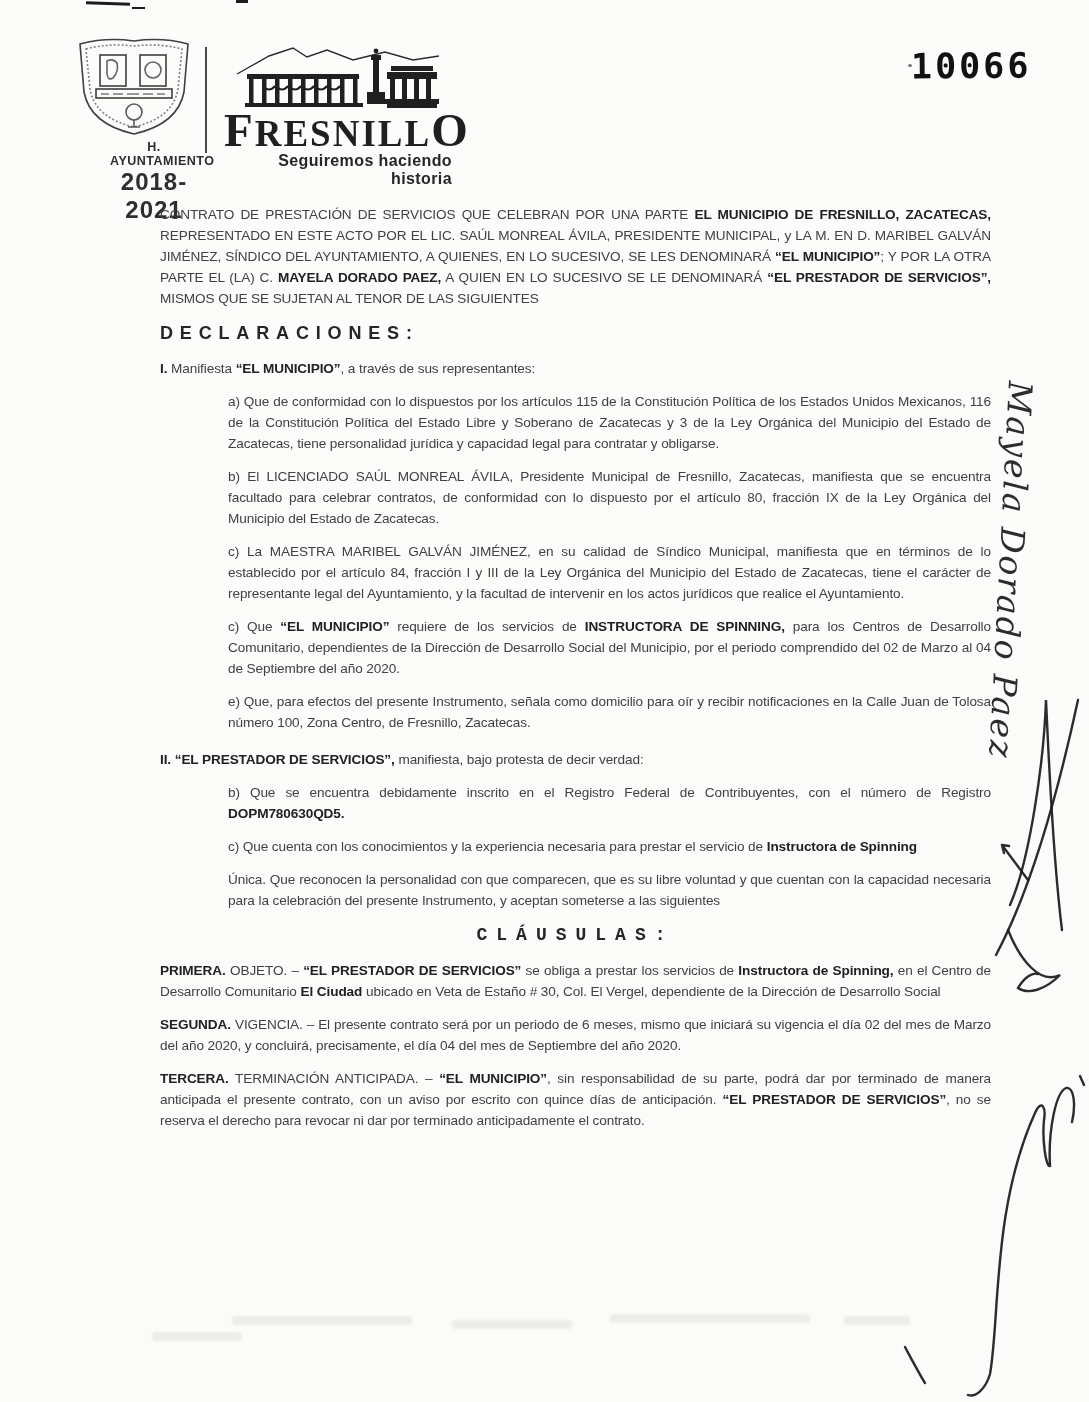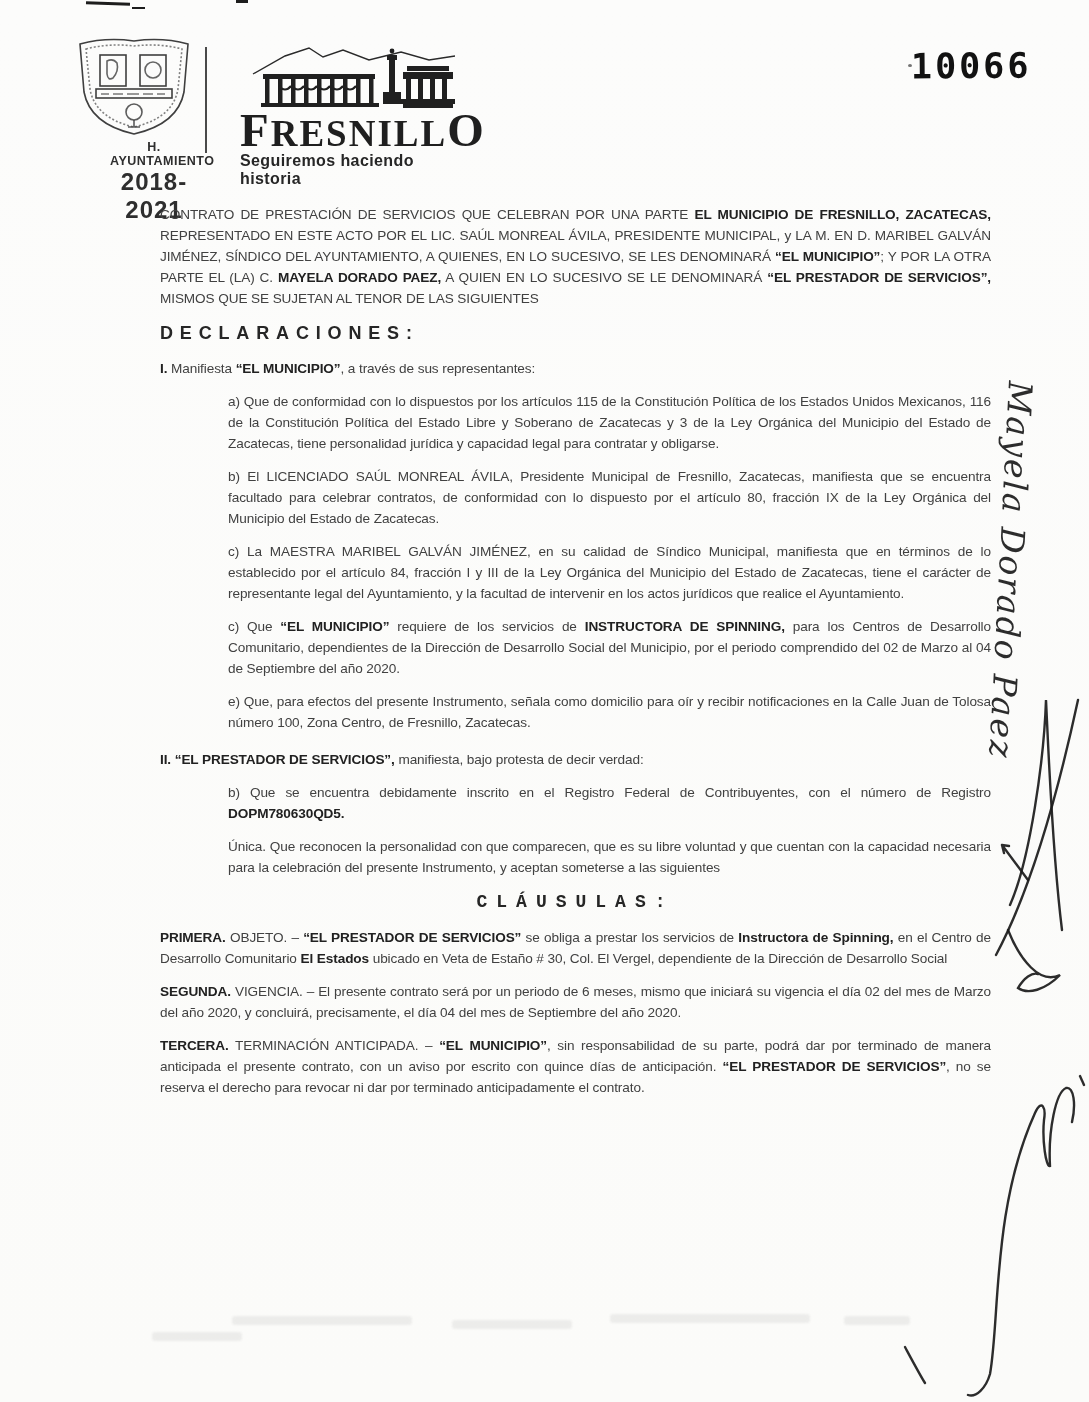--- a/index.html
+++ b/index.html
@@ -8,21 +8,21 @@
     background:linear-gradient(180deg,#fcfcfb 0%,#fbfbf9 100%);
     font-family:"Liberation Sans",sans-serif;color:#404040;overflow:hidden;
   }
   
   .crest{position:absolute;left:70px;top:34px;width:128px;text-align:center;}
   .crest svg{display:block;margin:0 auto;}
   .crest-caption{margin-top:2px;color:#2e2e2e;margin-left:40px;}
   .crest-caption .l1{font-size:12.5px;font-weight:600;letter-spacing:.5px;}
   .crest-caption .l2{font-size:24px;font-weight:700;letter-spacing:1px;}
   .header-divider{position:absolute;left:205px;top:47px;width:2px;height:106px;background:#4a4a4a;}
-  .logo{position:absolute;left:240px;top:44px;width:228px;text-align:left;}
+  .logo{position:absolute;left:224px;top:44px;width:228px;text-align:right;}
   .logo-title{
     font-family:"Liberation Serif",serif;font-size:37px;font-weight:700;
     color:#1f1f1f;letter-spacing:2px;line-height:40px;margin-top:2px;
   }
   .logo-title::first-letter{font-size:47px;}
   .logo-title .lastcap{font-size:47px;}
   .logo-tagline{font-size:16px;color:#262626;letter-spacing:.4px;margin-top:-2px;font-weight:600;}
   .stamp{
     position:absolute;right:58px;top:46px;
     font-family:"DejaVu Sans Mono",monospace;font-weight:700;font-size:35px;
@@ -148,26 +148,27 @@
 
     <p class="para"><b>I.</b><span> Manifiesta </span><b>“EL MUNICIPIO”</b><span>, a través de sus representantes:</span></p>
     <p class="para indent"><span>a) Que de conformidad con lo dispuestos por los artículos 115 de la Constitución Política de los Estados Unidos Mexicanos, 116 de la Constitución Política del Estado Libre y Soberano de Zacatecas y 3 de la Ley Orgánica del Municipio del Estado de Zacatecas, tiene personalidad jurídica y capacidad legal para contratar y obligarse.</span></p>
     <p class="para indent"><span>b) El LICENCIADO SAÚL MONREAL ÁVILA, Presidente Municipal de Fresnillo, Zacatecas, manifiesta que se encuentra facultado para celebrar contratos, de conformidad con lo dispuesto por el artículo 80, fracción IX de la Ley Orgánica del Municipio del Estado de Zacatecas.</span></p>
     <p class="para indent"><span>c) La MAESTRA MARIBEL GALVÁN JIMÉNEZ, en su calidad de Síndico Municipal, manifiesta que en términos de lo establecido por el artículo 84, fracción I y III de la Ley Orgánica del Municipio del Estado de Zacatecas, tiene el carácter de representante legal del Ayuntamiento, y la facultad de intervenir en los actos jurídicos que realice el Ayuntamiento.</span></p>
     <p class="para indent"><span>c) Que </span><b>“EL MUNICIPIO”</b><span> requiere de los servicios de </span><b>INSTRUCTORA DE SPINNING,</b><span> para los Centros de Desarrollo Comunitario, dependientes de la Dirección de Desarrollo Social del Municipio, por el periodo comprendido del 02 de Marzo al 04 de Septiembre del año 2020.</span></p>
     <p class="para indent mb16"><span>e) Que, para efectos del presente Instrumento, señala como domicilio para oír y recibir notificaciones en la Calle Juan de Tolosa número 100, Zona Centro, de Fresnillo, Zacatecas.</span></p>
 
     <p class="para"><b>II. “EL PRESTADOR DE SERVICIOS”,</b><span> manifiesta, bajo protesta de decir verdad:</span></p>
     <p class="para indent"><span>b) Que se encuentra debidamente inscrito en el Registro Federal de Contribuyentes, con el número de Registro </span><b>DOPM780630QD5.</b></p>
+    <p class="para indent"><span>c) Que cuenta con los conocimientos y la experiencia necesaria para prestar el servicio de </span><b>Instructora de Spinning</b></p>
 
     <p class="para indent mb14"><span>Única. Que reconocen la personalidad con que comparecen, que es su libre voluntad y que cuentan con la capacidad necesaria para la celebración del presente Instrumento, y aceptan someterse a las siguientes</span></p>
 
     <h2 class="heading centered">CLÁUSULAS:</h2>
 
-    <p class="para"><b>PRIMERA.</b><span> OBJETO. – </span><b>“EL PRESTADOR DE SERVICIOS”</b><span> se obliga a prestar los servicios de </span><b>Instructora de Spinning,</b><span> en el Centro de Desarrollo Comunitario </span><b>El Estados</b><span> ubicado en Veta de Estaño # 30, Col. El Vergel, dependiente de la Dirección de Desarrollo Social</span></p>
+    <p class="para"><b>PRIMERA.</b><span> OBJETO. – </span><b>“EL PRESTADOR DE SERVICIOS”</b><span> se obliga a prestar los servicios de </span><b>Instructora de Spinning,</b><span> en el Centro de Desarrollo Comunitario </span><b>El Ciudad</b><span> ubicado en Veta de Estaño # 30, Col. El Vergel, dependiente de la Dirección de Desarrollo Social</span></p>
     <p class="para"><b>SEGUNDA.</b><span> VIGENCIA. – El presente contrato será por un periodo de 6 meses, mismo que iniciará su vigencia el día 02 del mes de Marzo del año 2020, y concluirá, precisamente, el día 04 del mes de Septiembre del año 2020.</span></p>
     <p class="para"><b>TERCERA.</b><span> TERMINACIÓN ANTICIPADA. – </span><b>“EL MUNICIPIO”</b><span>, sin responsabilidad de su parte, podrá dar por terminado de manera anticipada el presente contrato, con un aviso por escrito con quince días de anticipación. </span><b>“EL PRESTADOR DE SERVICIOS”</b><span>, no se reserva el derecho para revocar ni dar por terminado anticipadamente el contrato.</span></p>
   </main>
 
   <div class="margin-name">Mayela Dorado Paez</div>
 
   <svg class="hand-svg sig" width="104" height="345" viewBox="0 0 104 345">
     <path d="M25 240 C45 195 59 95 61 35 C63 75 67 185 77 265"></path>
     <path d="M11 290 C35 245 65 165 93 35"></path>
     <path d="M17 180 L43 215 M17 180 l7 1 M17 180 l2 8"></path>

